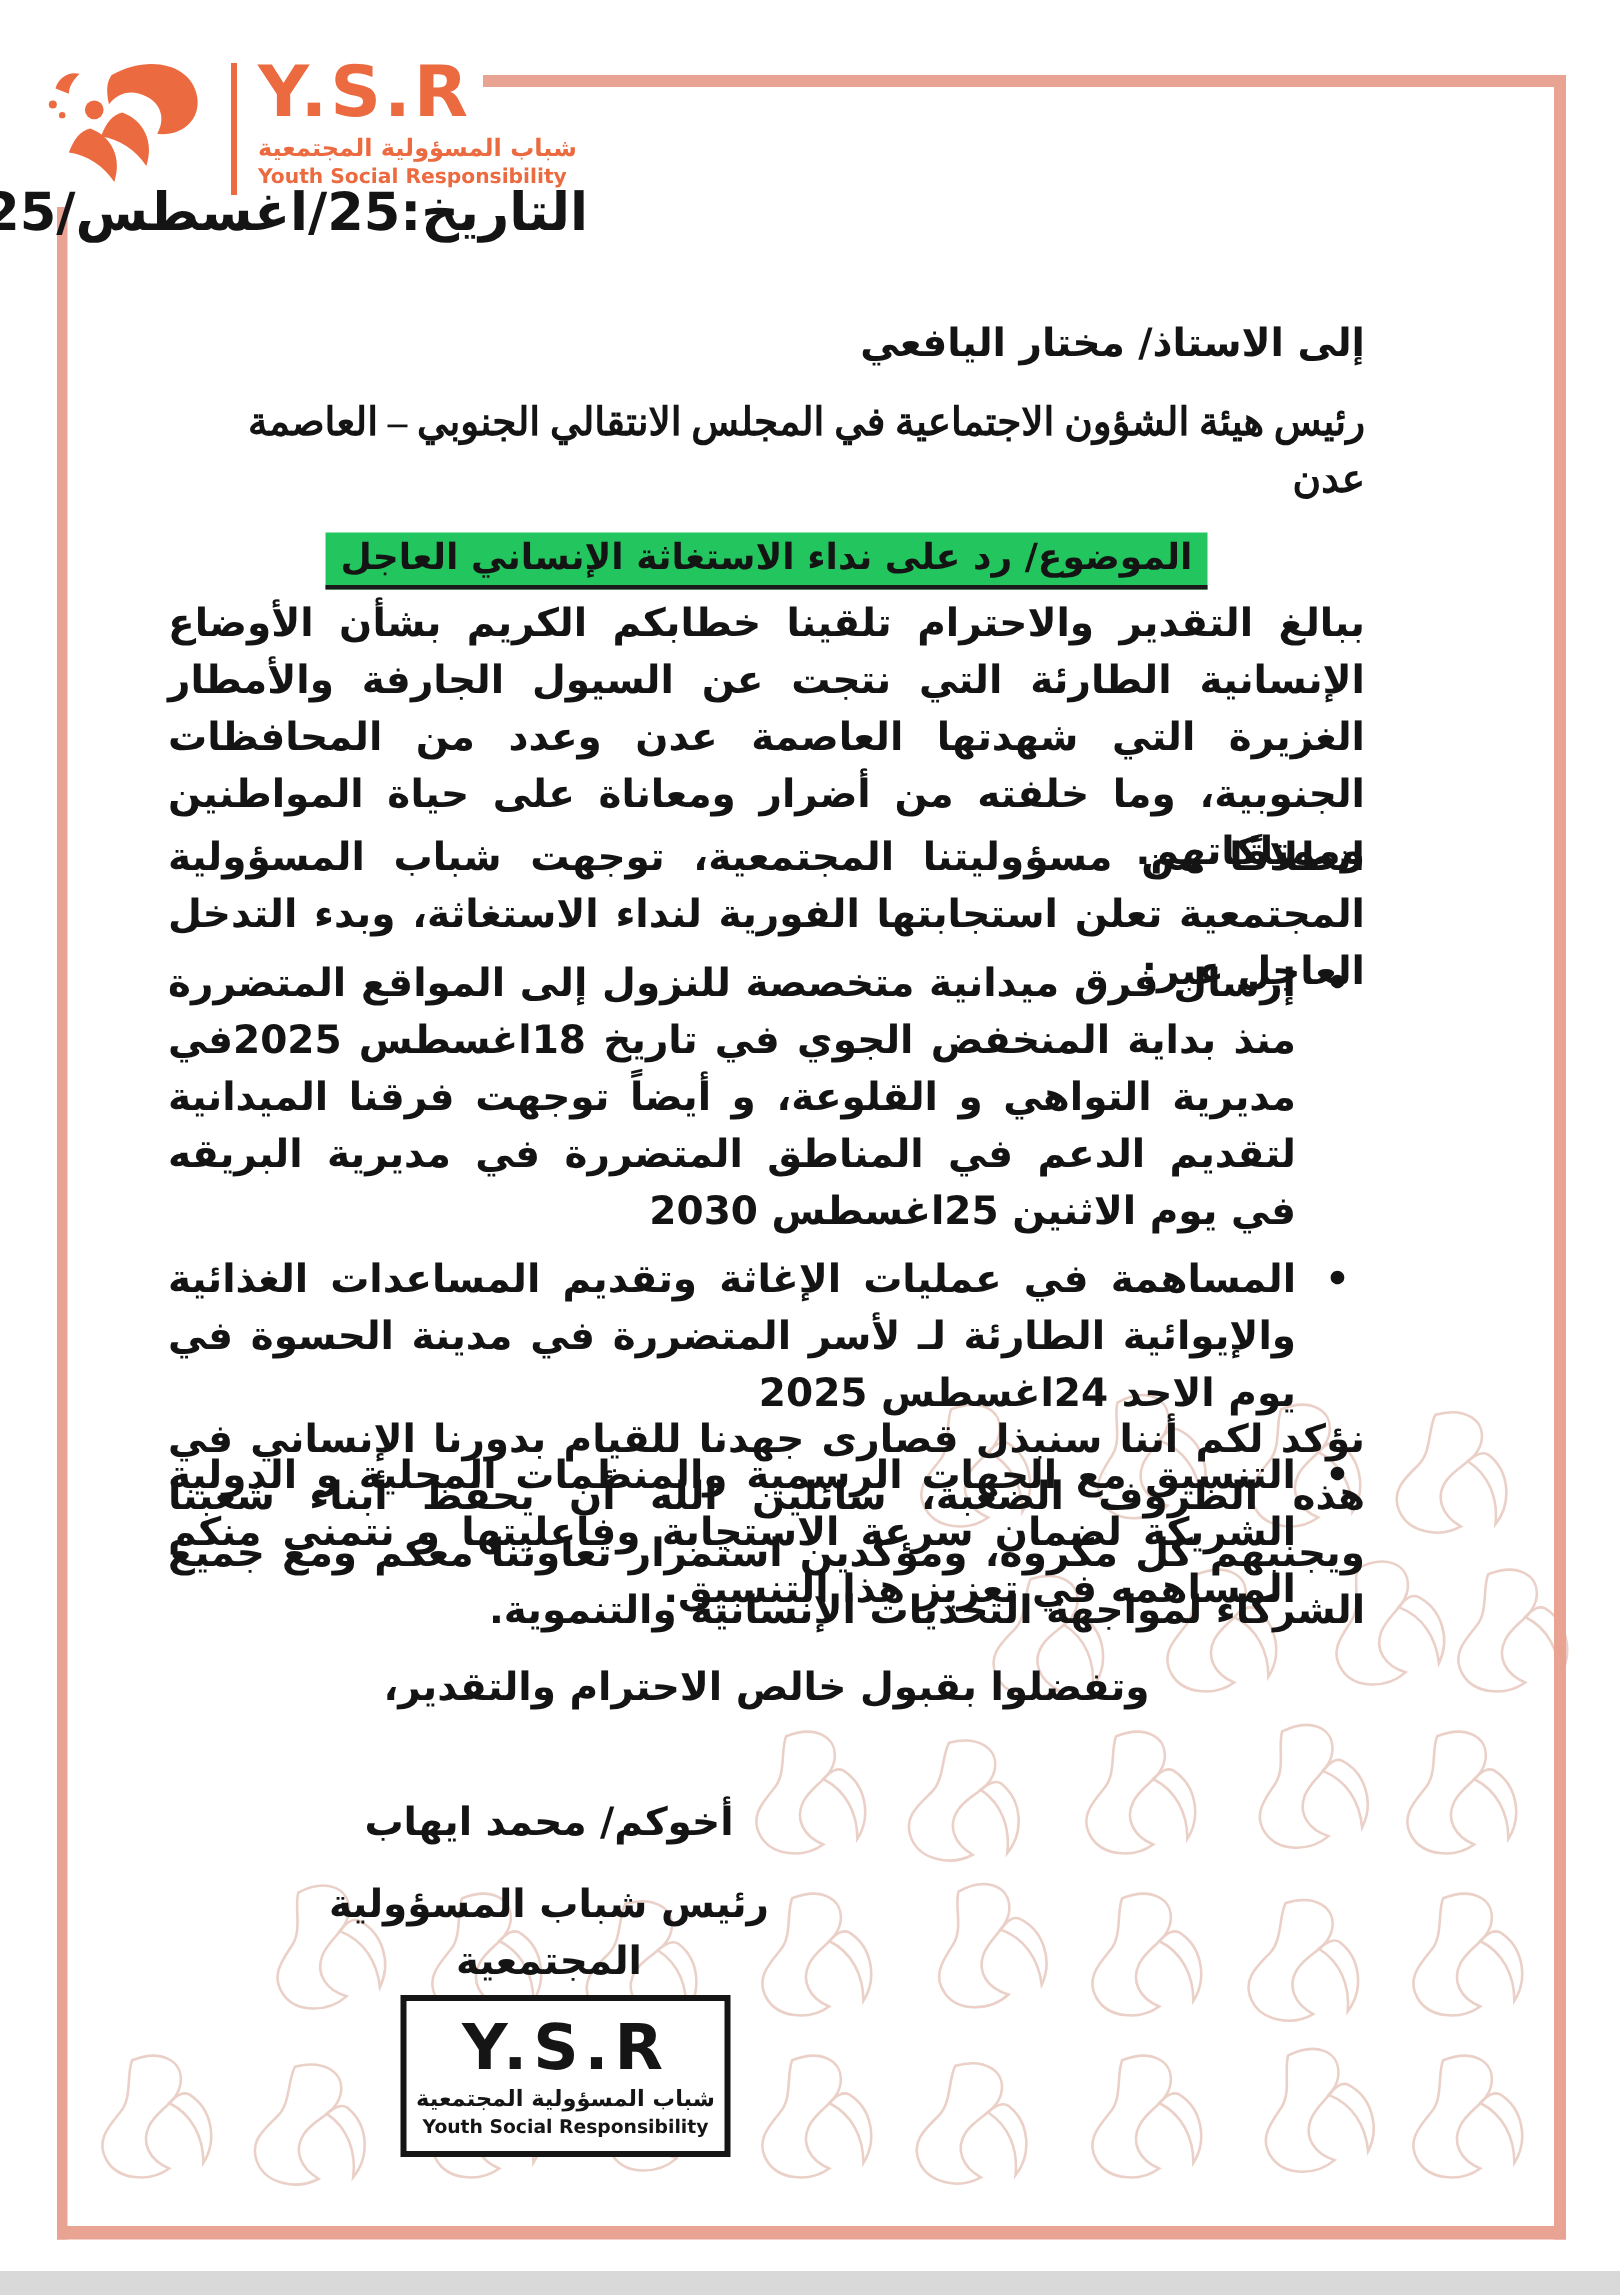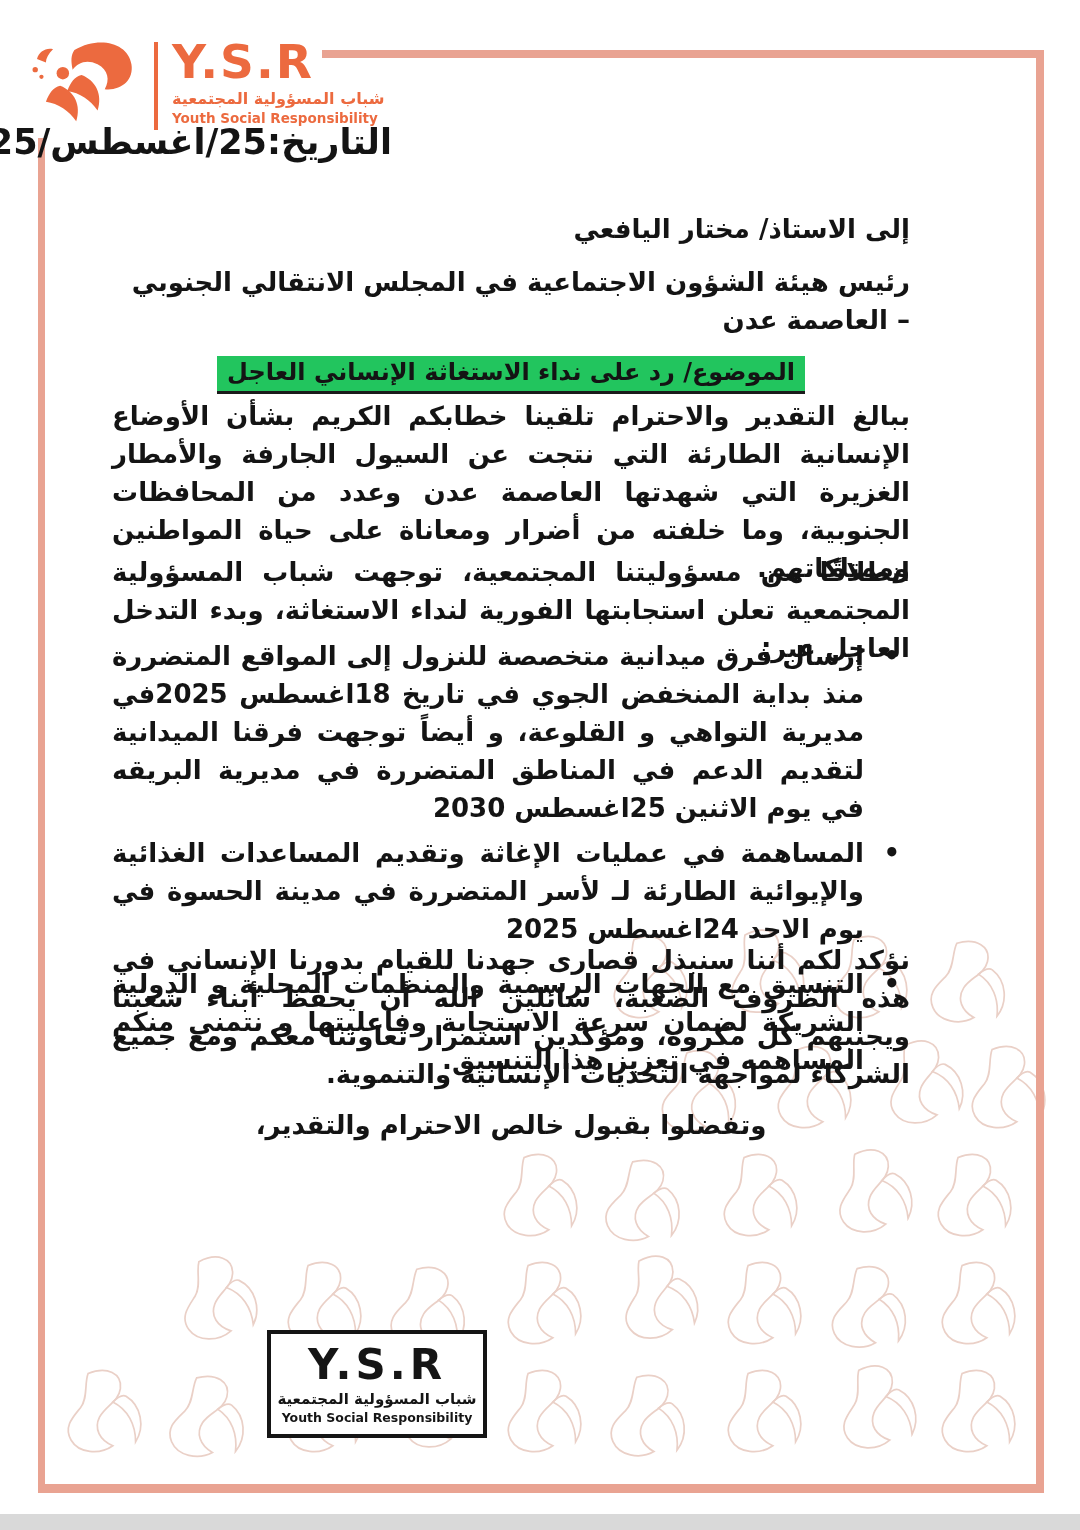--- a/index.html
+++ b/index.html
@@ -22,21 +22,21 @@
   .logo-text { padding-top:4px; color:#ec6a3f; }
   .logo-acronym { font-size:47px; font-weight:800; letter-spacing:2px; line-height:1; }
   .logo-ar { font-size:16px; margin-top:5px; direction:rtl; text-align:left; line-height:1.1; }
   .logo-en { font-size:13.5px; margin-top:3px; line-height:1.1; }
   
   .date-line { position:absolute; top:122px; right:688px; direction:rtl; font-size:35px; white-space:nowrap; z-index:2; }
   
   .col { position:absolute; left:112px; width:798px; direction:rtl; z-index:2; font-size:26px; line-height:38px; }
   .recipient { top:210px; }
   .r1 { margin-bottom:15px; }
-  .r2 { margin-bottom:13px; }
+  .r2 { margin-bottom:13px;font-family:Liberation Serif, serif; }
   .subject-wrap { text-align:center; margin-top:6px; }
   .subject { background:#22c55e; padding:2px 10px 5px; border-bottom:3px solid #1a1a1a; font-size:24px; }
   .para { margin:0; text-align:justify; }
   .p1 { top:397px; }
   .p2 { top:553px; }
   .p3 { top:941px; }
   .bullets { top:637px; list-style:none; margin:0; padding:0; }
   .bullets li { position:relative; padding-right:46px; text-align:justify; }
   .li-1 { margin-bottom:7px; }
   .li-2 { margin-bottom:17px; }
@@ -149,20 +149,24 @@
     <li class="li-3">
       <span class="marker">•</span>
       <div class="li-text">التنسيق مع الجهات الرسمية والمنظمات المحلية و الدولية الشريكة لضمان سرعة الاستجابة وفاعليتها و نتمنى منكم المساهمه في تعزيز هذا التنسيق.</div>
     </li>
   </ul>
 
   <p class="col para p3">نؤكد لكم أننا سنبذل قصارى جهدنا للقيام بدورنا الإنساني في هذه الظروف الصعبة، سائلين الله أن يحفظ أبناء شعبنا ويجنبهم كل مكروه، ومؤكدين استمرار تعاوننا معكم ومع جميع الشركاء لمواجهة التحديات الإنسانية والتنموية.</p>
 
   <div class="col salutation">وتفضلوا بقبول خالص الاحترام والتقدير،</div>
 
+  <div class="signature">
+    <div class="sig-name">أخوكم/ محمد ايهاب</div>
+    <div class="sig-title">رئيس شباب المسؤولية المجتمعية</div>
+  </div>
 
   <div class="footer-logo">
     <div class="f-acronym">Y.S.R</div>
     <div class="f-ar">شباب المسؤولية المجتمعية</div>
     <div class="f-en">Youth Social Responsibility</div>
   </div>
 
   <div class="bottom-strip"></div>
 </div>
 

